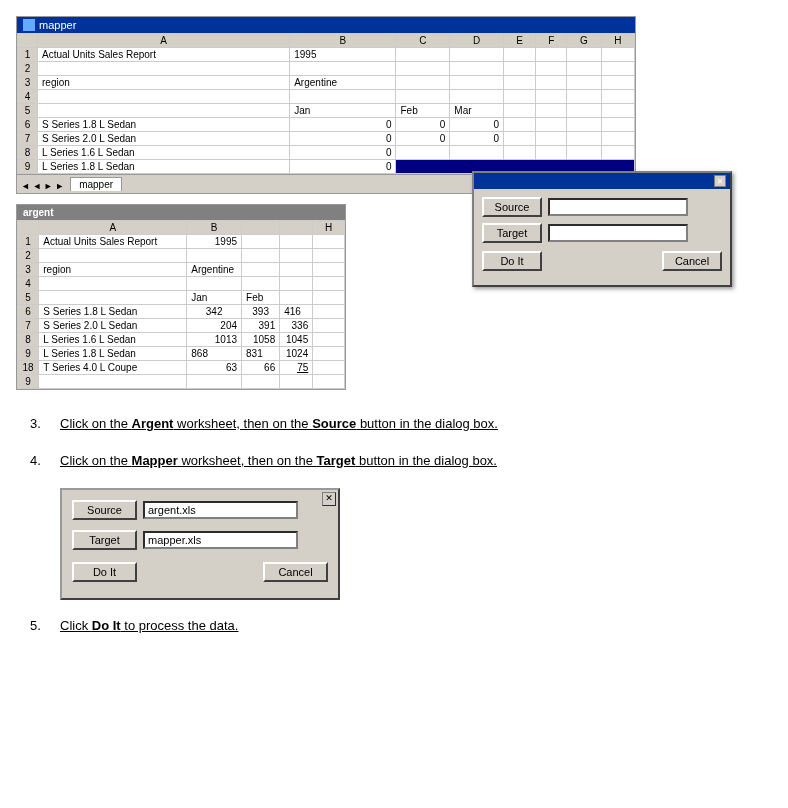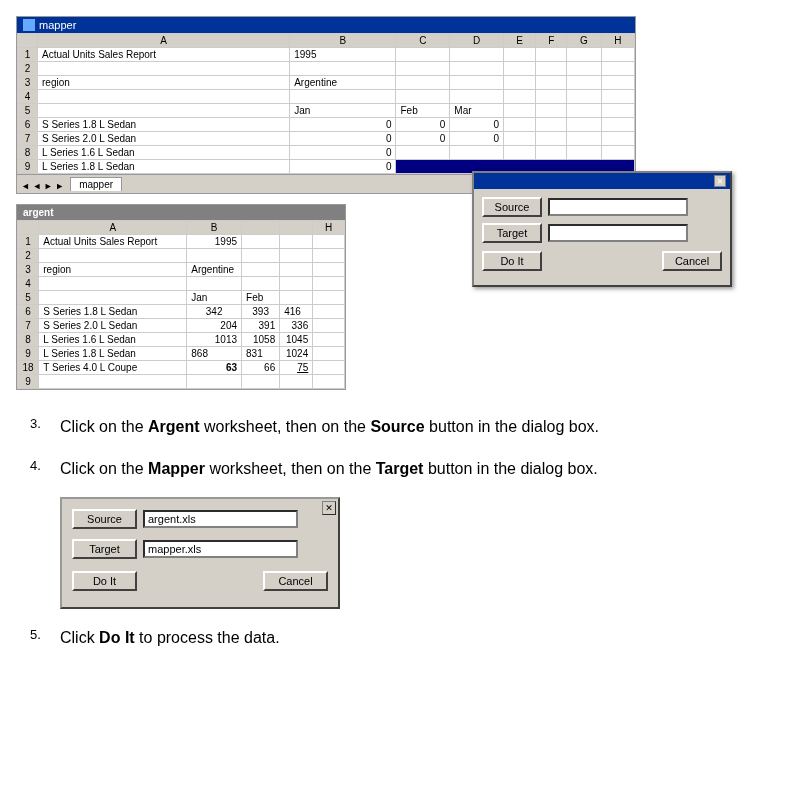--- a/index.html
+++ b/index.html
@@ -173,21 +173,22 @@
     .instruction-item {
       display: flex;
       gap: 10px;
       margin-bottom: 16px;
     }
     .instruction-num {
       font-size: 13px;
       min-width: 20px;
     }
     .instruction-text {
-      font-size: 16px;
+      font-size: 13px;
+      text-decoration: underline;
     }
 
     
     .top-section {
       position: relative;
       margin-bottom: 20px;
     }
 
     
     .cell-blue {
@@ -434,21 +435,21 @@
             <td class="row-num">9</td>
             <td>L Series 1.8 L Sedan</td>
             <td style="text-align:left;">868</td>
             <td style="text-align:left;">831</td>
             <td style="text-align:right;">1024</td>
             <td></td>
           </tr>
           <tr>
             <td class="row-num">18</td>
             <td>T Series 4.0 L Coupe</td>
-            <td style="text-align:right;font-weight:bold;">63</td>
+            <td style="text-align:right;">63</td>
             <td style="text-align:right;padding-left:20px;">66</td>
             <td style="text-align:right;text-decoration:underline;">75</td>
             <td></td>
           </tr>
           <tr>
             <td class="row-num">9</td>
             <td></td>
               <td></td>
             <td></td>
               <td></td>

